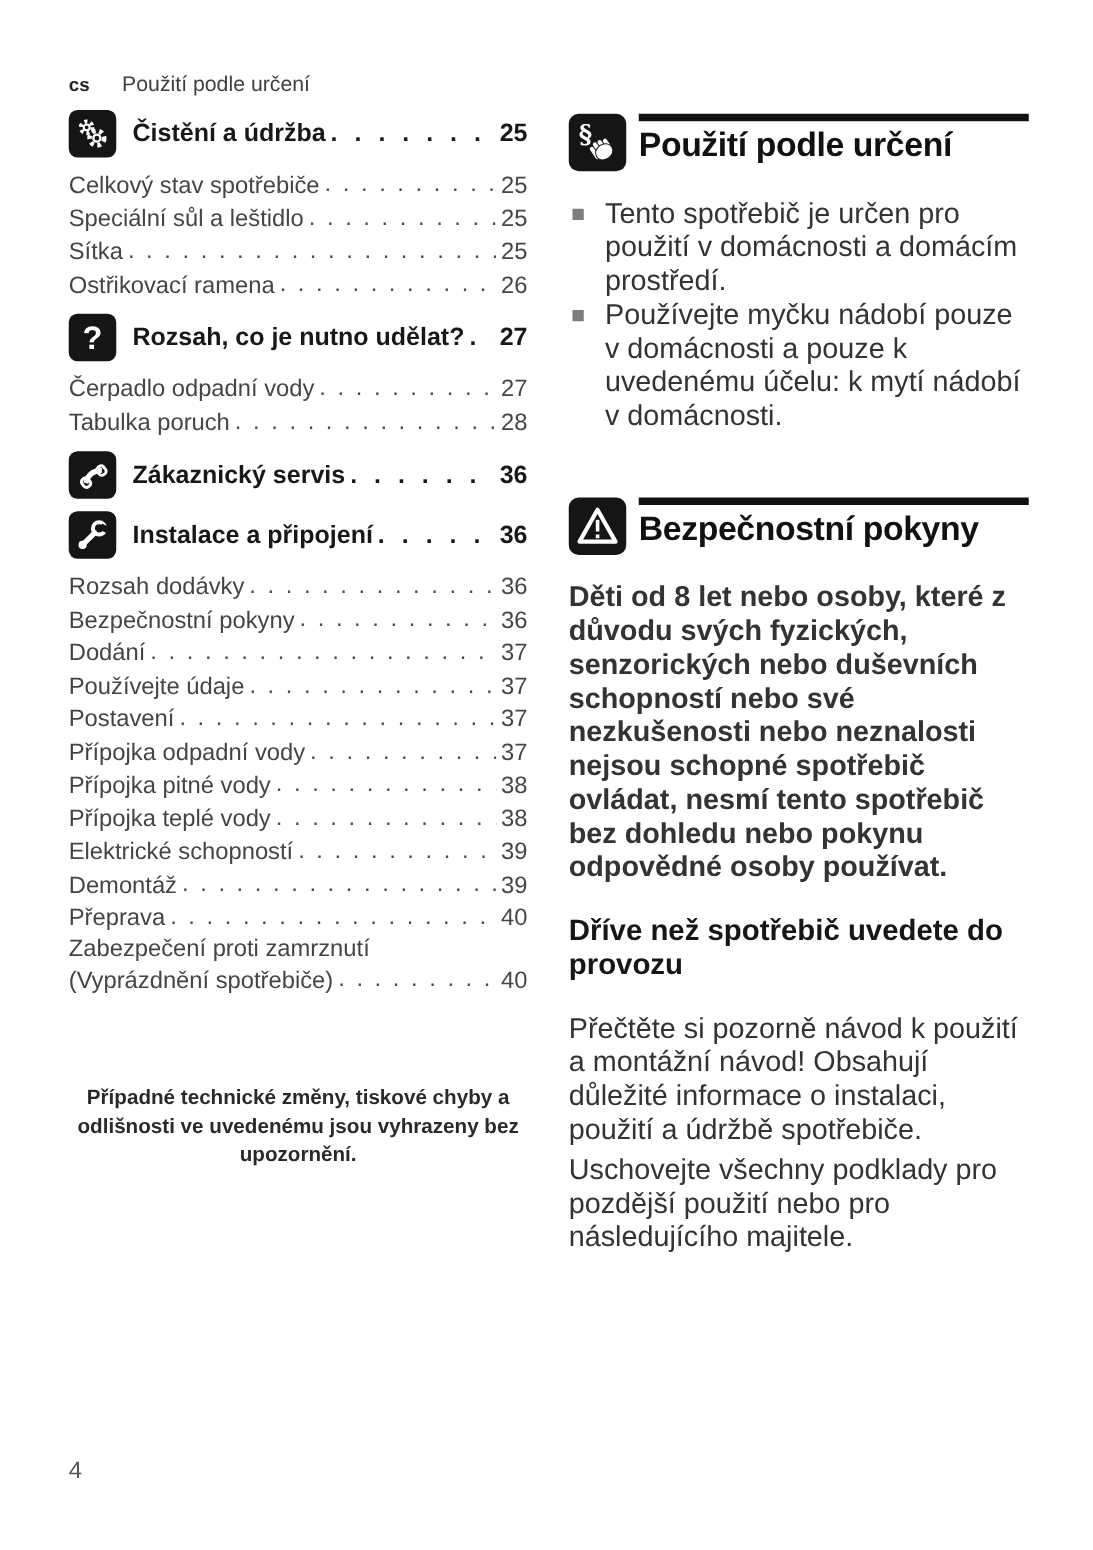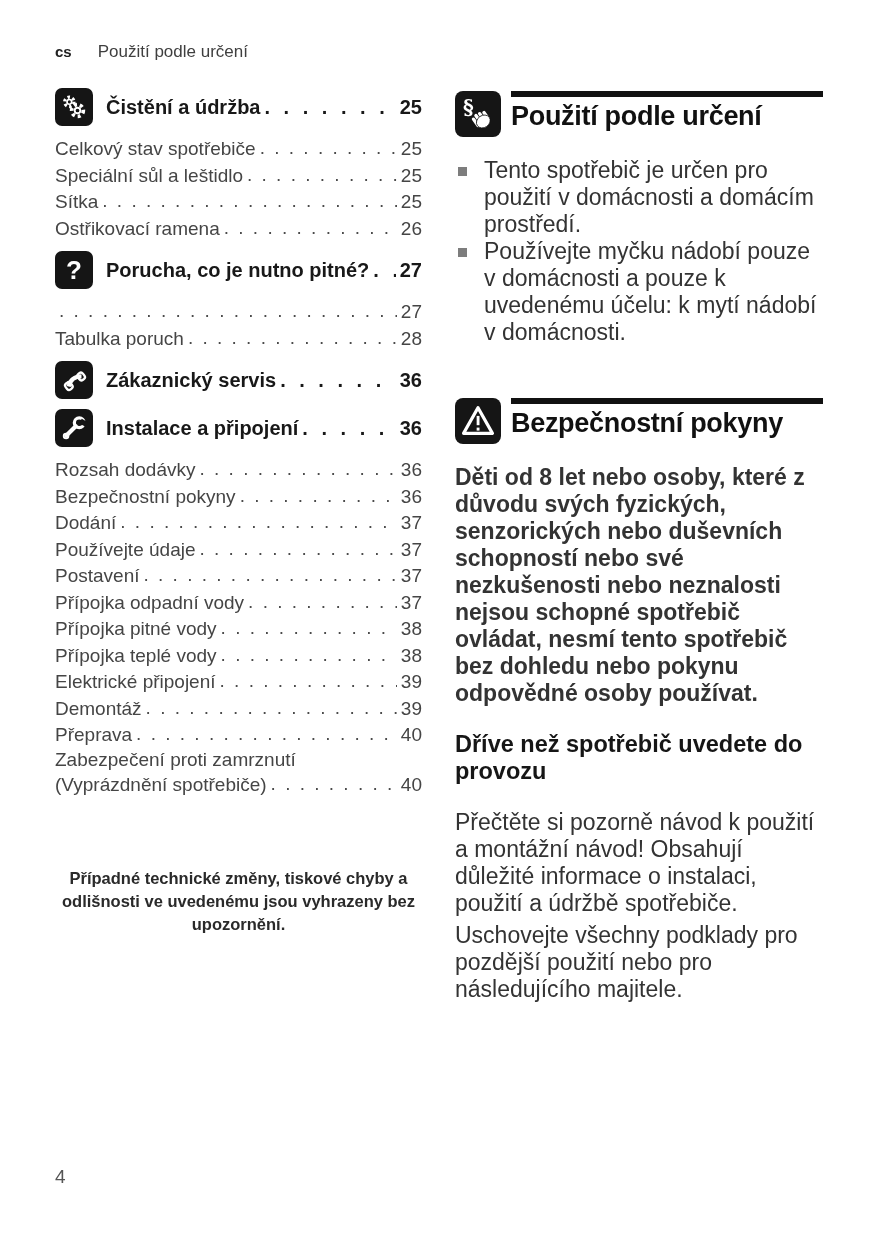--- a/index.html
+++ b/index.html
@@ -1,21 +1,21 @@
 <!DOCTYPE html>
 <html lang="cs"><head>
 <meta charset="utf-8">
 <style>
   html,body{margin:0;padding:0;}
   body{
     width:874px;height:1240px;position:relative;background:#ffffff;
     font-family:"Liberation Sans","DejaVu Sans",sans-serif;color:#2e2e2e;
     -webkit-font-smoothing:antialiased;
   }
-  .running-header{position:absolute;left:55px;top:42px;display:flex;align-items:baseline;gap:26px;}
+  .running-header{position:absolute;left:55px;top:58px;display:flex;align-items:baseline;gap:26px;}
   .lang-code{font-weight:bold;font-size:15px;color:#222;}
   .rh-title{font-size:17px;color:#3f3f3f;}
 
   .col-left{position:absolute;left:55px;top:86px;width:367px;}
   .col-right{position:absolute;left:455px;top:86px;width:368px;}
 
   
   .icon-box{background:#151515;border-radius:7px;display:flex;align-items:center;justify-content:center;flex:none;color:#fff;}
   .icon-box.sm{width:38px;height:38px;}
   .icon-box.lg{width:46px;height:46px;border-radius:8px;}
@@ -102,26 +102,27 @@
     <span class="toc-label">Ostřikovací ramena</span>
     <span class="leader"></span>
     <span class="toc-page">26</span>
   </div>
 
   <div class="toc-heading">
     <span class="icon-box sm">
       <span class="icon-glyph" style="font-size:26px;">?</span>
     </span>
     <div class="toc-h-text">
-      <span class="toc-h-label">Porucha, co je nutno pitné?</span>
+      <span class="toc-h-label">Rozsah, co je nutno udělat?</span>
       <span class="leader leader-h"></span>
       <span class="toc-h-page">27</span>
     </div>
   </div>
   <div class="toc-row">
+    <span class="toc-label">Čerpadlo odpadní vody</span>
     <span class="leader"></span>
     <span class="toc-page">27</span>
   </div>
   <div class="toc-row">
     <span class="toc-label">Tabulka poruch</span>
     <span class="leader"></span>
     <span class="toc-page">28</span>
   </div>
 
   <div class="toc-heading">
@@ -190,21 +191,21 @@
     <span class="toc-label">Přípojka pitné vody</span>
     <span class="leader"></span>
     <span class="toc-page">38</span>
   </div>
   <div class="toc-row">
     <span class="toc-label">Přípojka teplé vody</span>
     <span class="leader"></span>
     <span class="toc-page">38</span>
   </div>
   <div class="toc-row">
-    <span class="toc-label">Elektrické připojení</span>
+    <span class="toc-label">Elektrické schopností</span>
     <span class="leader"></span>
     <span class="toc-page">39</span>
   </div>
   <div class="toc-row">
     <span class="toc-label">Demontáž</span>
     <span class="leader"></span>
     <span class="toc-page">39</span>
   </div>
   <div class="toc-row">
     <span class="toc-label">Přeprava</span>

